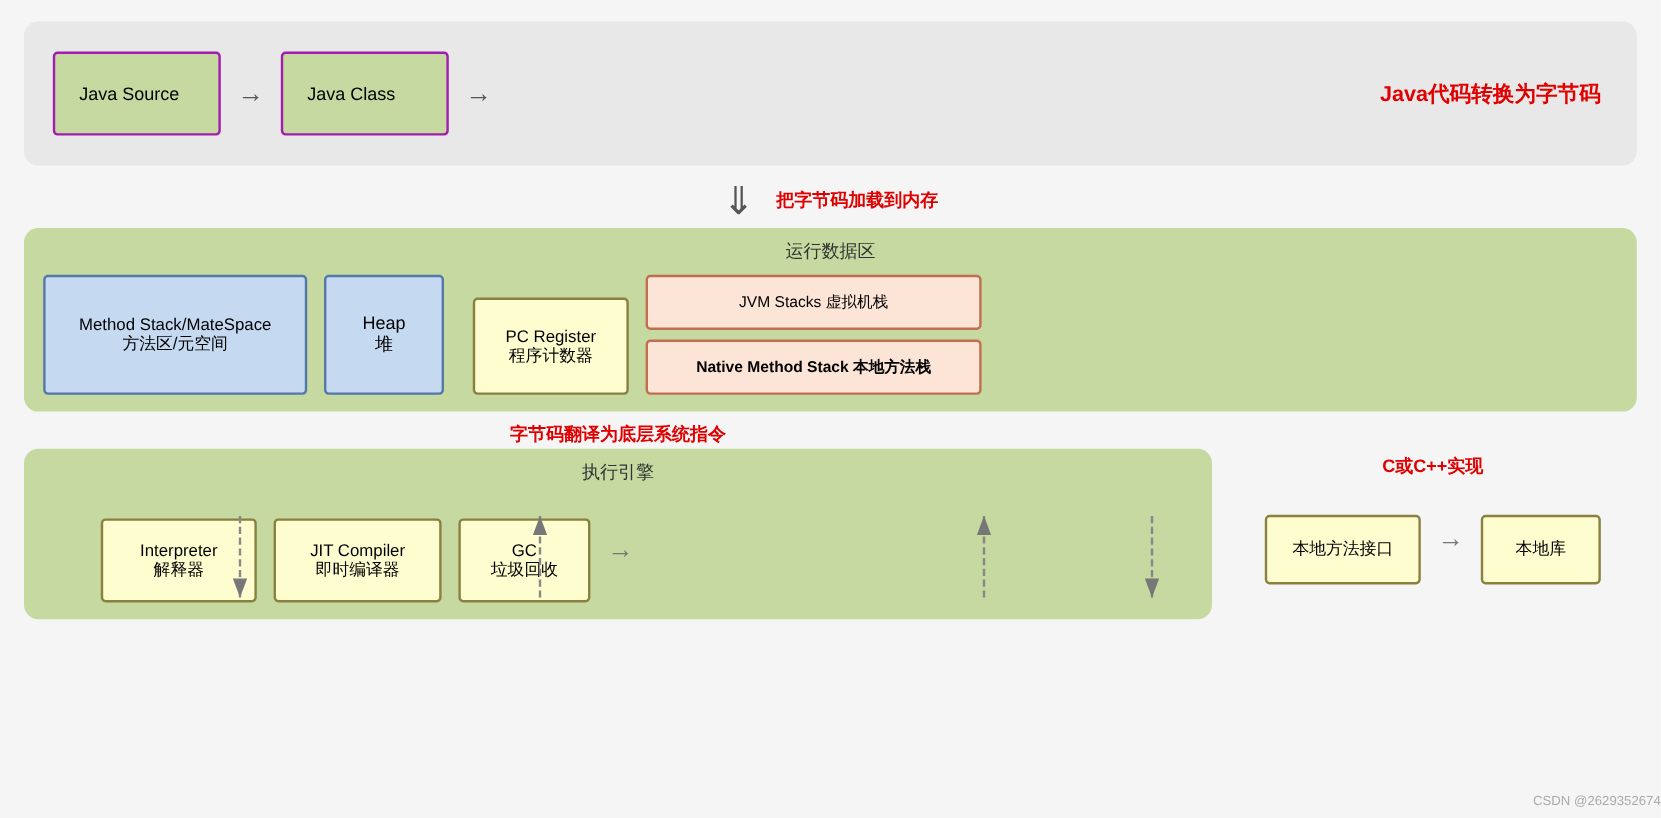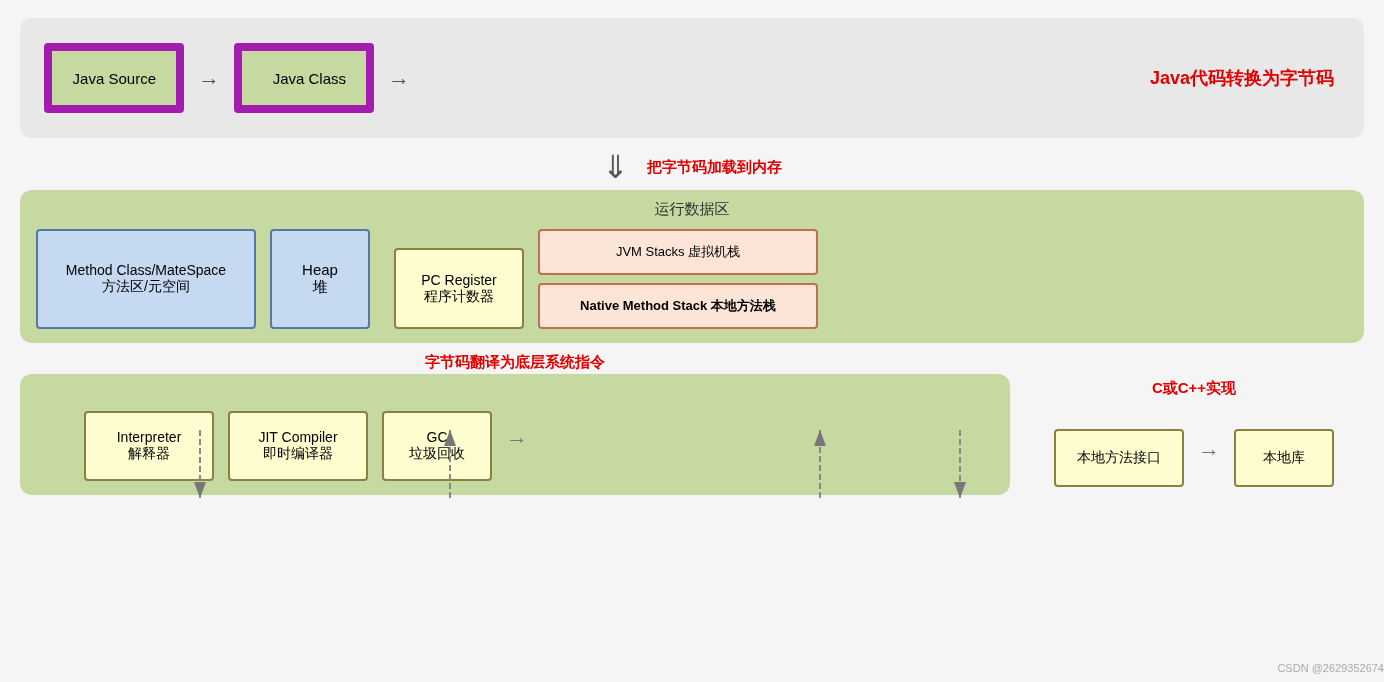--- a/index.html
+++ b/index.html
@@ -40,29 +40,29 @@
       top: 50%;
       transform: translateY(-50%);
       color: #e00000;
       font-size: 18px;
       font-weight: bold;
     }
 
     
     .box-green {
       background: #c5d9a0;
-      border: 8px solid #a21caf;
+      border: 2px solid #a21caf;
       border-radius: 4px;
       padding: 12px 20px;
       text-align: center;
       min-width: 140px;
       min-height: 70px;
       display: flex;
       align-items: center;
-      justify-content: flex-end;
+      justify-content: flex-start;
       font-size: 15px;
     }
 
     .box-yellow {
       background: #fefdd0;
       border: 2px solid #8a8040;
       border-radius: 4px;
       padding: 10px 16px;
       text-align: center;
       display: flex;
@@ -228,21 +228,21 @@
   <div style="display:flex; align-items:center; justify-content:center; gap:18px; height:38px; margin-bottom:4px;">
     <div style="font-size:32px; color:#555; line-height:1;">⇓</div>
     <div class="between-label">把字节码加载到内存</div>
   </div>
 
   <div class="middle-section">
     <div class="section-title">运行数据区</div>
     <div class="middle-inner">
 
       <div class="box-blue" style="min-width:220px; padding:18px 20px; font-size:14px;">
-        <span style="white-space:pre-line; text-align:center;">Method Class/MateSpace
+        <span style="white-space:pre-line; text-align:center;">Method Stack/MateSpace
 方法区/元空间</span>
       </div>
 
       <div class="box-blue" style="min-width:100px; padding:18px 20px; font-size:15px;">
         <span style="white-space:pre-line; text-align:center;">Heap
 堆</span>
       </div>
 
       <div class="right-group" style="margin-left:10px;">
         <div class="box-yellow" style="min-width:130px; padding:18px 14px; font-size:14px;">
@@ -259,20 +259,21 @@
         </div>
       </div>
     </div>
   </div>
 
   <div class="bottom-row">
 
     <div style="flex:1;">
       <div class="red-label" style="margin-bottom:2px;">字节码翻译为底层系统指令</div>
       <div class="bottom-left">
+        <div class="section-title">执行引擎</div>
         <div class="exec-inner">
           <div class="box-yellow" style="min-width:130px; padding:16px 14px; font-size:14px;">
             <span style="white-space:pre-line; text-align:center;">Interpreter
 解释器</span>
           </div>
           <div class="box-yellow" style="min-width:140px; padding:16px 14px; font-size:14px;">
             <span style="white-space:pre-line; text-align:center;">JIT Compiler
 即时编译器</span>
           </div>
           <div class="box-yellow" style="min-width:110px; padding:16px 14px; font-size:14px;">

